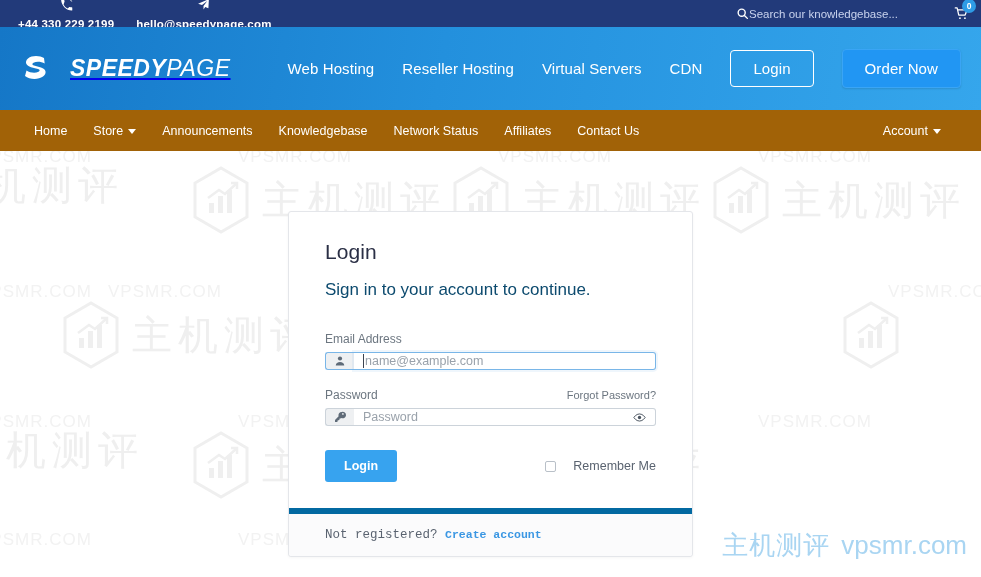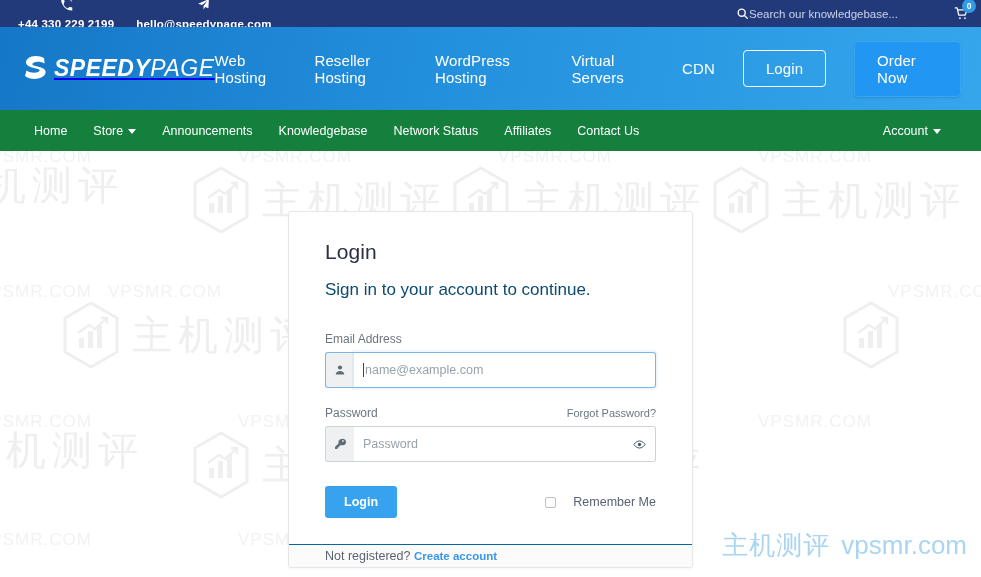--- a/index.html
+++ b/index.html
@@ -68,21 +68,21 @@
   .ic { display: inline-block; line-height: 0; }
 
   
   .header {
     position: relative; z-index: 3;
     height: 83px;
     background: linear-gradient(100deg, #1577c7 0%, #2390dd 45%, #35a6ec 100%);
     display: flex; align-items: center;
     padding: 0 20px 0 22px;
   }
-  .logo { display: flex; align-items: center; gap: 4px; }
+  .logo { display: flex; align-items: center; gap: 20px; }
   .logo-mark { width: 28px; height: 30px; }
   .logo-text { font-size: 23px; color: #fff; letter-spacing: .5px; font-style: italic; }
   .logo-text b { font-weight: 700; font-style: italic; }
   .logo-text i { font-weight: 400; font-style: italic; }
   .hnav { display: flex; align-items: center; gap: 28px; margin-left: auto; }
   .hnav a {
     color: #ffffff; font-size: 15px; text-decoration: none;
     font-weight: 400; letter-spacing: .1px;
   }
   .btn-login-top {
@@ -96,21 +96,21 @@
     color: #fff; font-size: 12.5px; font-weight: 700;
     padding: 10px 22px; text-decoration: none;
     display: inline-block;
     box-shadow: 0 1px 2px rgba(0,0,0,.12);
   }
 
   
   .subnav {
     position: relative; z-index: 3;
     height: 41px;
-    background: #15803d;
+    background: #a16207;
     display: flex; 
     padding: 0 20px 0 34px;
     font-size: 12.5px;
   }
   .subnav a {
     color: #ffffff; text-decoration: none;
     margin-right: 26px; display: inline-flex; align-items: center; gap: 5px;
   }
   .subnav .right { margin-left: auto; margin-right: 20px; }
   .caret {
@@ -136,21 +136,21 @@
   .card-title {
     font-size: 21px; color: #2a2f45; font-weight: 400;
     letter-spacing: .1px; margin-bottom: 9px;
   }
   .card-sub { font-size: 17px; color: #0c4a6e; margin-bottom: 32px; margin-top: 16px; }
 
   .field-label { font-size: 12px; color: #6c7680; margin-bottom: 6px; display: block; }
   .label-row { display: flex; align-items: baseline; justify-content: space-between; }
   .forgot { font-size: 11px; color: #6c7680; text-decoration: none; margin-left: 28px; }
 
-  .input-group { display: flex; align-items: stretch; height: 36px; margin-bottom: 18px; }
+  .input-group { display: flex; align-items: stretch; height: 18px; margin-bottom: 18px; }
   .input-prefix {
     width: 29px; background: #eef0f2;
     border: 1px solid #ccd3da; border-right: none;
     border-radius: 3px 0 0 3px;
     display: flex; align-items: center; justify-content: center;
   }
   .input-box {
     flex: 1; border: 1px solid #ccd3da; border-left: none;
     border-radius: 0 3px 3px 0;
     display: flex; align-items: center;
@@ -177,25 +177,26 @@
     font-family: "Liberation Sans", sans-serif;
   }
   .remember { margin-left: auto; display: flex; align-items: center; gap: 17px; }
   .checkbox {
     width: 11px; height: 11px; border: 1px solid #b9c0c8;
     border-radius: 2px; background: #fff; display: inline-block;
   }
   .remember-label { font-size: 12.5px; color: #5a6370; }
 
   .card-footer {
-    border-top: 1px solid #0369a1;
+    border-top: 6px solid #0369a1;
     background: #fbfbfc;
-    padding: 4px 36px;
+    padding: 14px 36px;
     font-size: 12.5px; color: #5a6370;
     border-radius: 0 0 3px 3px;
+    font-family: Liberation Mono, monospace;
   }
   .card-footer a { color: #3b97e3; text-decoration: none; font-weight: 700; font-size: 11.5px; }
 
   
   .wm-bottom {
     position: absolute; right: 14px; bottom: 14px; z-index: 4;
     display: flex; align-items: baseline; gap: 11px;
     color: #a9d5f2;
   }
   .wm-bottom .cn { font-size: 26px; font-family: "DejaVu Sans", sans-serif; letter-spacing: 1px; }
@@ -355,21 +356,20 @@
           <path d="M22 4 C18 1.5 10 1 6 4.5 C2 8 4.5 12 9 13.2 L16 15 C18 15.6 18.2 17 16.5 17.8 C13 19.5 8 18.8 4.5 16.5 L3 22 C7.5 25.5 16 26 21 22.5 C25.5 19.3 23.8 14.8 19 13.5 L12 11.6 C10 11 9.8 9.6 11.5 8.8 C14.8 7.2 19.5 7.8 22.7 9.6 Z"></path>
         </svg>
       </span>
       <span class="logo-text">
         <b>SPEEDY</b><i>PAGE</i>
       </span>
     </a>
     <div class="hnav">
       <a href="#">Web Hosting</a>
       <a href="#">Reseller Hosting</a>
-      <a href="#">WordPress Hosting</a>
       <a href="#">Virtual Servers</a>
       <a href="#">CDN</a>
       <a class="btn-login-top" href="#">Login</a>
       <a class="btn-order" href="#">Order Now</a>
     </div>
   </div>
 
   <div class="subnav">
     <a href="#">
         <span>Home</span>

